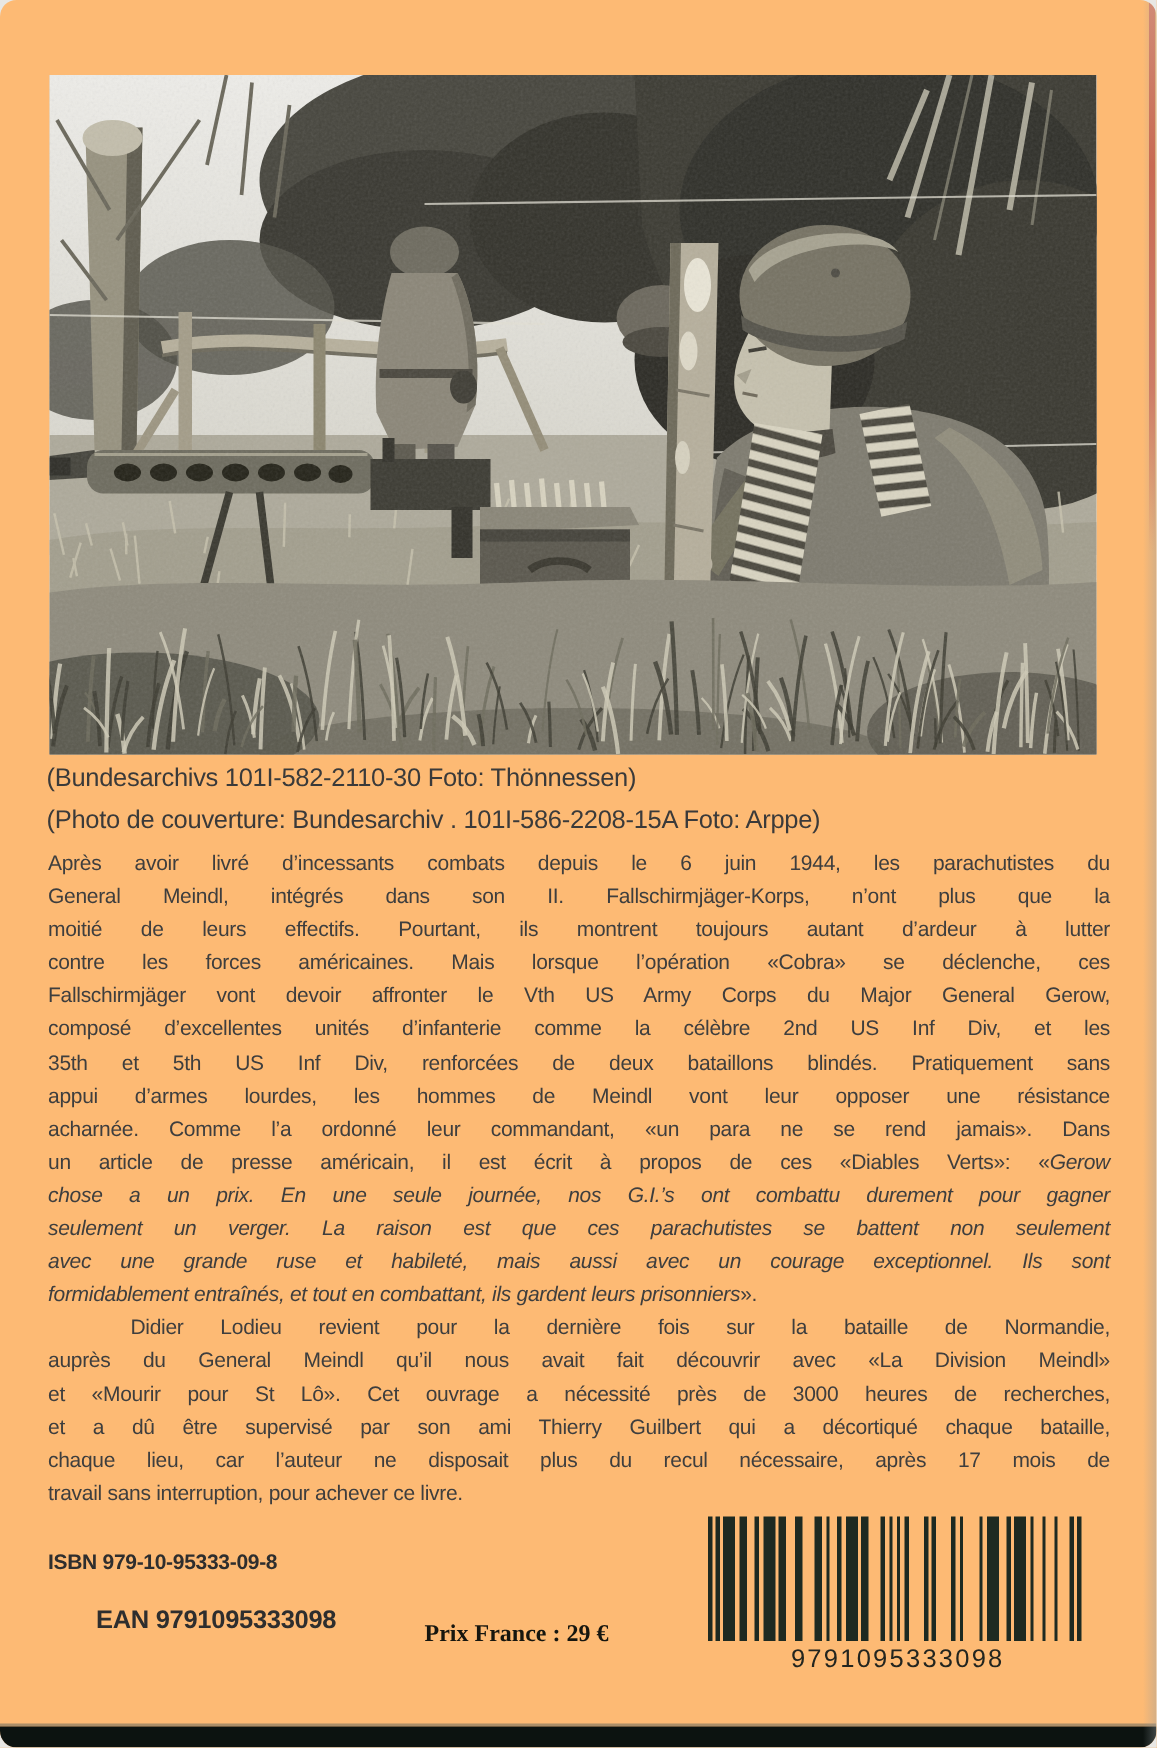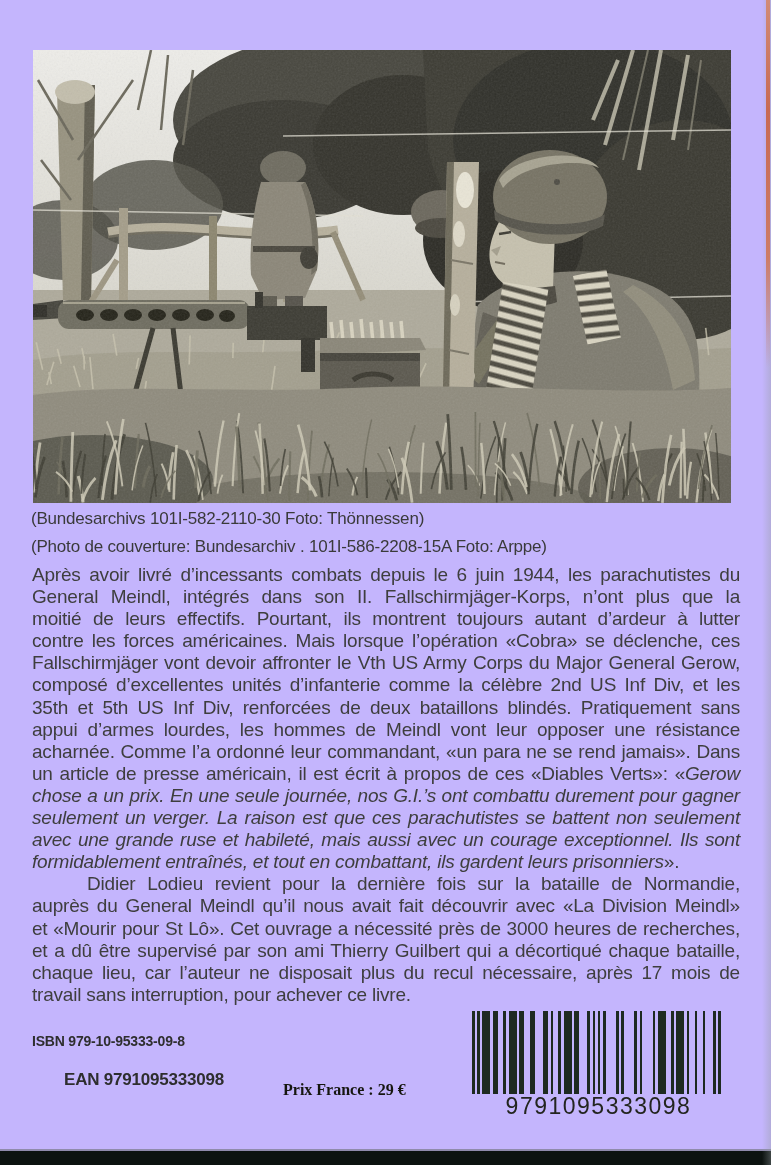--- a/index.html
+++ b/index.html
@@ -1,43 +1,44 @@
 <!DOCTYPE html>
 <html><head>
 <meta charset="utf-8">
 <style>
   html,body{margin:0;padding:0;background:#e8e7e4;}
   #page{
     position:relative;width:771px;height:1165px;overflow:hidden;
-    background:#c4b5fd;
+    background:#fdba74;
     font-family:"Liberation Sans", sans-serif;
+    border-radius:11px;
   }
   
   #photo{position:absolute;left:33px;top:50px;width:698px;height:453px;background:#d9d7cf;}
   #photo svg{display:block;width:698px;height:453px;}
   
   #credits{position:absolute;left:31px;top:505px;width:710px;color:#3a3a3a;
     font-size:17px;line-height:28px;letter-spacing:-0.2px;}
   
   #synopsis{position:absolute;left:32px;top:564px;width:708px;color:#3e3e3e;
-    font-size:19px;letter-spacing:-0.2px;}
+    font-size:14px;letter-spacing:-0.2px;}
   .bline{line-height:22.1px;text-align:justify;text-align-last:justify;}
   .bline.last{text-align-last:left;}
   .bline.indent{text-indent:55px;}
   .it{font-style:italic;}
   
   #isbn{position:absolute;left:32px;top:1033px;font-size:14px;font-weight:bold;color:#2e2e2e;letter-spacing:-0.2px;}
   #ean{position:absolute;left:32px;top:1070px;font-size:17px;font-weight:bold;color:#2e2e2e;letter-spacing:-0.2px;margin-left:32px;}
   #price{position:absolute;left:283px;top:1081px;font-size:16px;font-weight:bold;color:#16160f;
     font-family:"Liberation Serif", serif;}
   #barcode{position:absolute;left:466px;top:1011px;width:265px;height:105px;}
   #bars{position:relative;width:265px;height:83px;}
   #bars .bar{position:absolute;top:0;height:83px;background:#1e2a21;}
   #barcode-number{position:absolute;left:0;top:83px;width:265px;text-align:center;
-    font-size:23px;color:#23251f;letter-spacing:1.5px;line-height:24px;}
+    font-size:17px;color:#23251f;letter-spacing:1.5px;line-height:24px;}
   
   #bottom-band{position:absolute;left:0;top:1151px;width:771px;height:14px;background:#0c1310;}
   #bottom-band-soft{position:absolute;left:0;top:1149px;width:771px;height:2px;background:#5a625c;opacity:.5;}
   #accent-stripe{position:absolute;right:1px;top:0;width:4px;height:368px;
     background:linear-gradient(to bottom,#d18b77 0%,#c86a52 30%,#cd7c66 70%,rgba(205,124,102,0) 100%);}
   #edge-shadow{position:absolute;right:0;top:0;width:9px;height:1165px;
     background:linear-gradient(to right,rgba(148,156,160,0),rgba(148,156,160,0.38));}
 </style>
 </head>
 <body>

